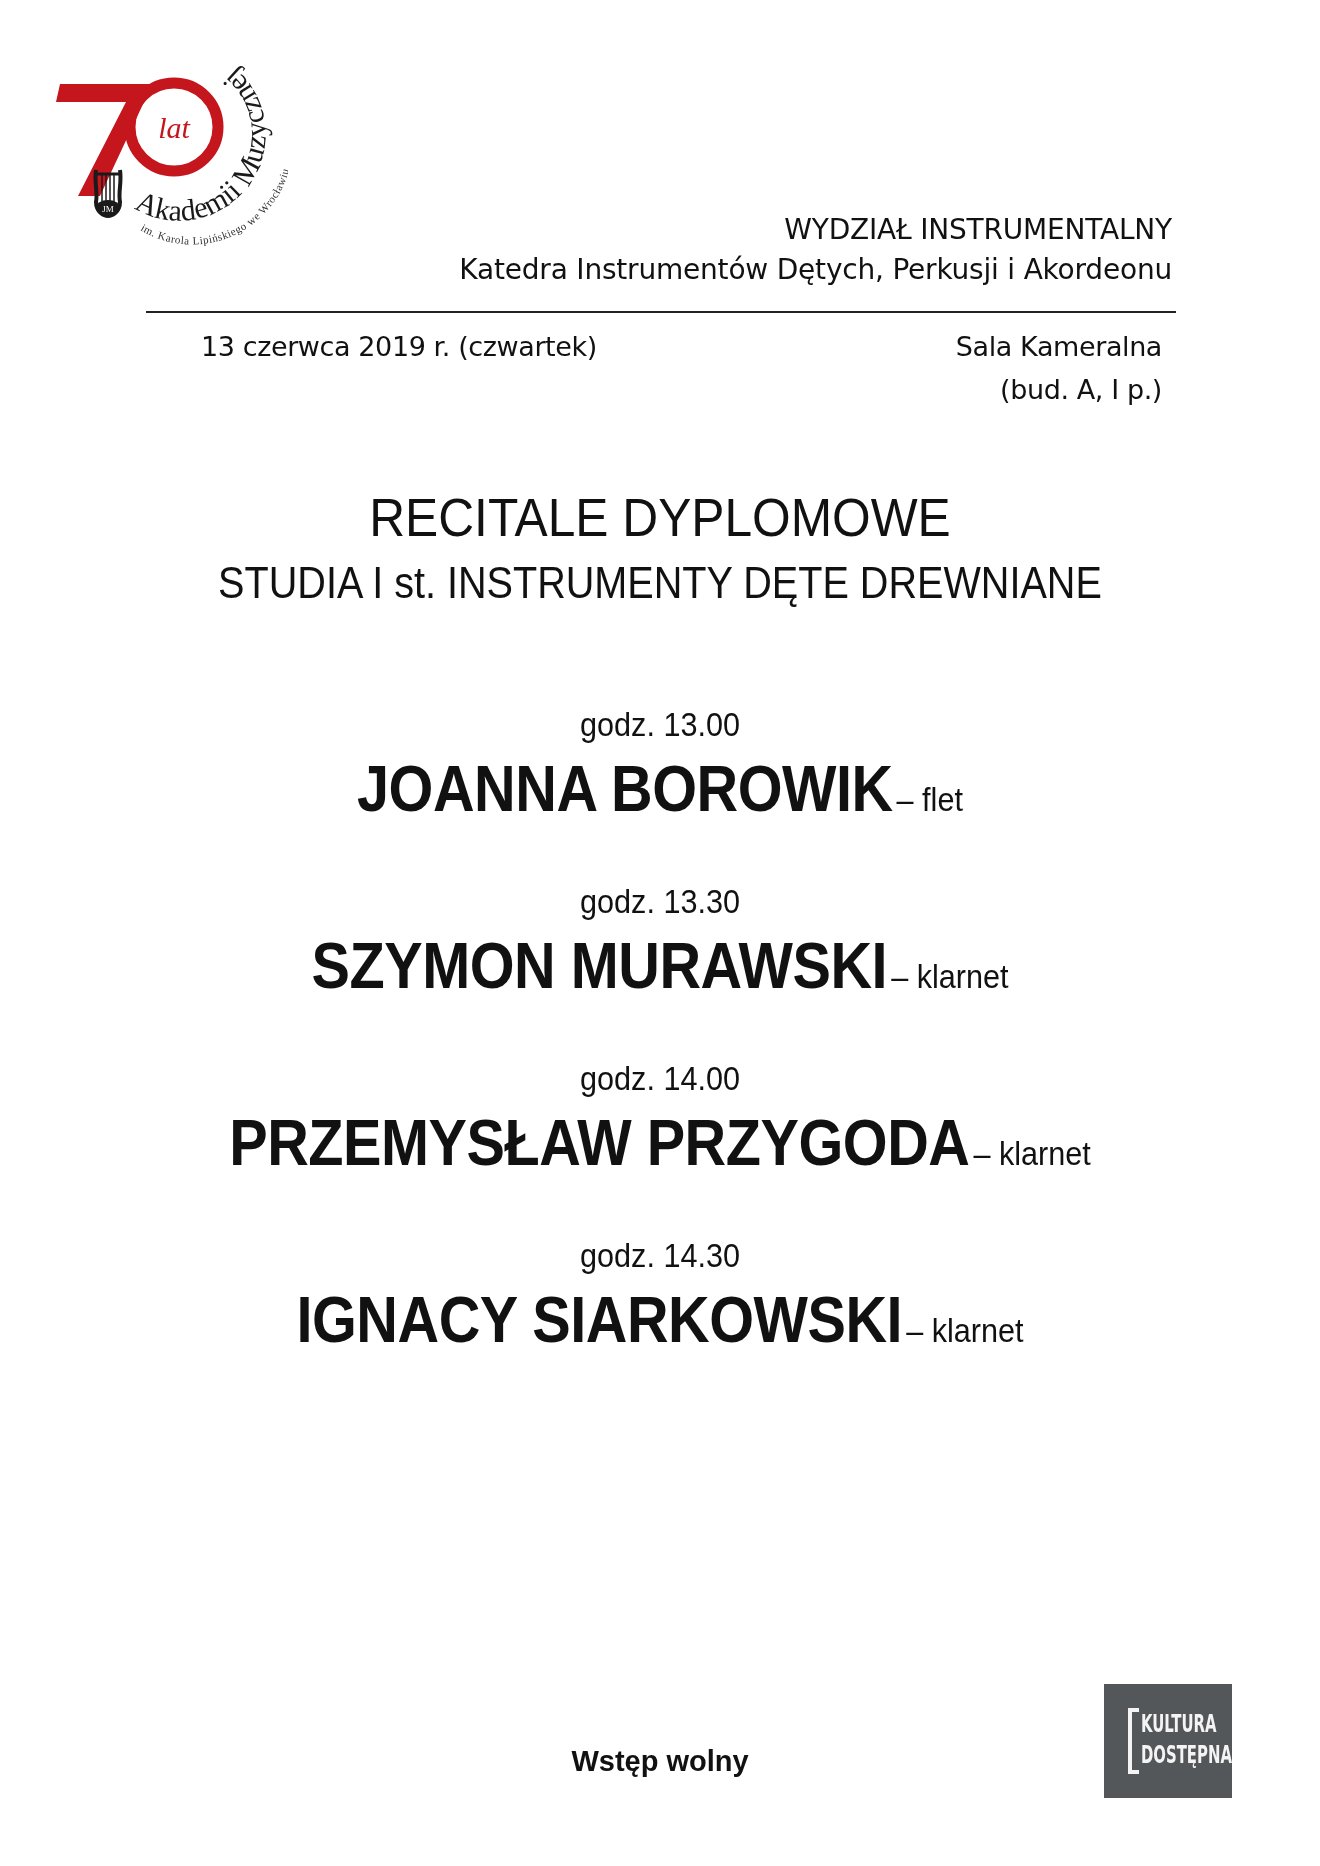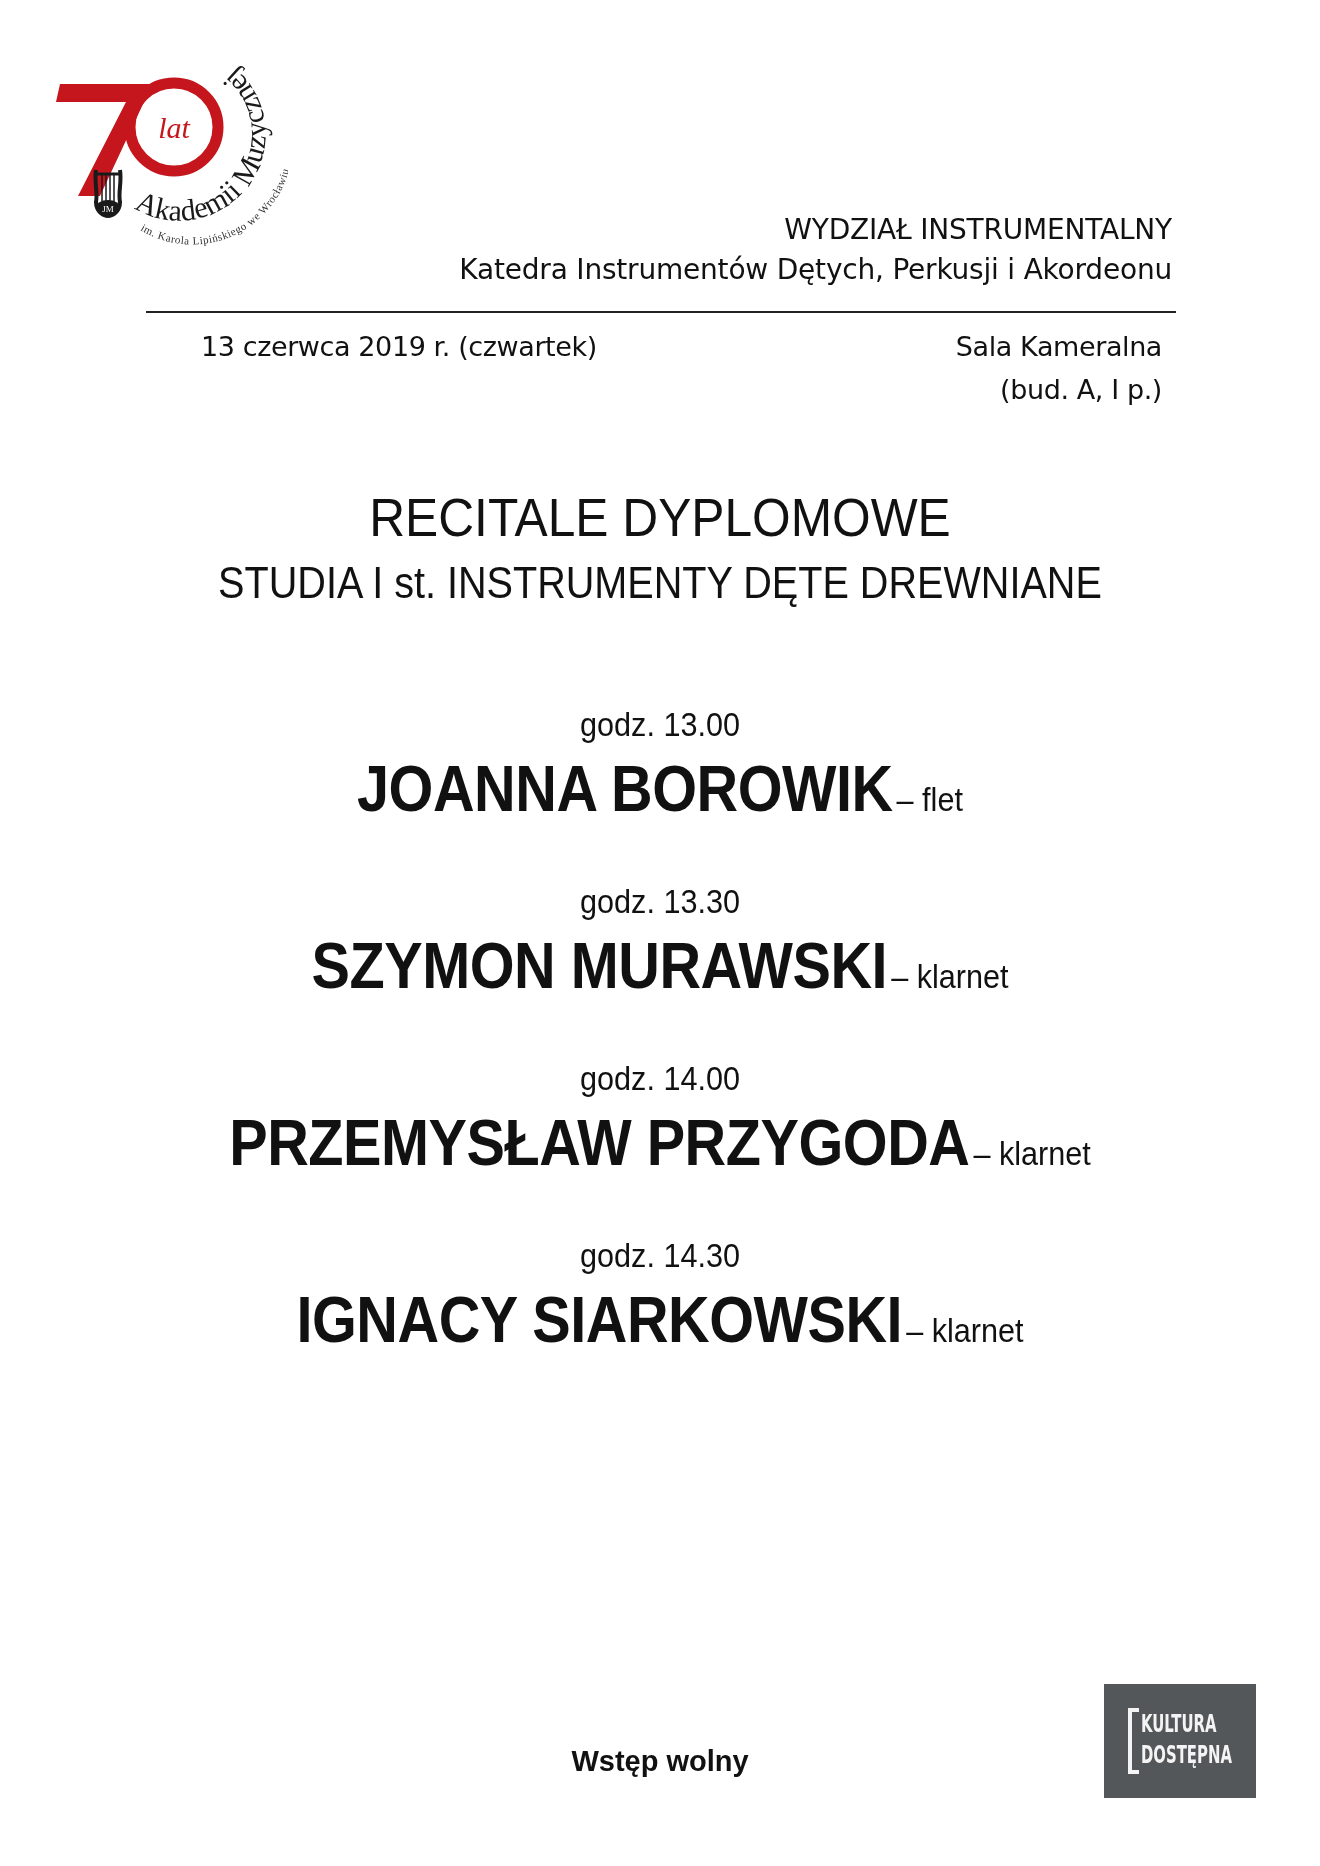--- a/index.html
+++ b/index.html
@@ -31,21 +31,21 @@
   .name { font-size:64px; font-weight:bold; letter-spacing:-0.5px; }
   .instr { font-size:34px; font-weight:normal; }
 
   #t1 { top:705px; } #p1 { top:752px; }
   #t2 { top:882px; } #p2 { top:929px; }
   #t3 { top:1059px; } #p3 { top:1106px; }
   #t4 { top:1236px; } #p4 { top:1283px; }
 
   #entry { left:0; width:1320px; top:1745px; text-align:center; font-family:"Liberation Sans", sans-serif; font-weight:bold; font-size:29px; color:#111; }
 
-  #kultura { left:1104px; top:1684px; width:152px; height:114px; background:#545759; }
+  #kultura { left:1104px; top:1684px; width:128px; height:114px; background:#545759; }
   #kultura .bracket { position:absolute; left:24px; top:24px; width:8px; height:66px; border:4px solid #f4f4f4; border-right:none; box-sizing:border-box; width:11px; }
   #kultura .kt { position:absolute; left:37px; color:#f4f4f4; font-family:"DejaVu Sans", sans-serif; font-weight:bold; font-size:24px; letter-spacing:0px; transform:scaleX(0.62); transform-origin:0 50%; white-space:nowrap; }
   #kultura .k1 { top:26px; }
   #kultura .k2 { top:57px; }
 </style>
 </head>
 <body>
 
 <div id="logo" class="abs">
   <svg width="240" height="230" viewBox="0 0 240 230">

